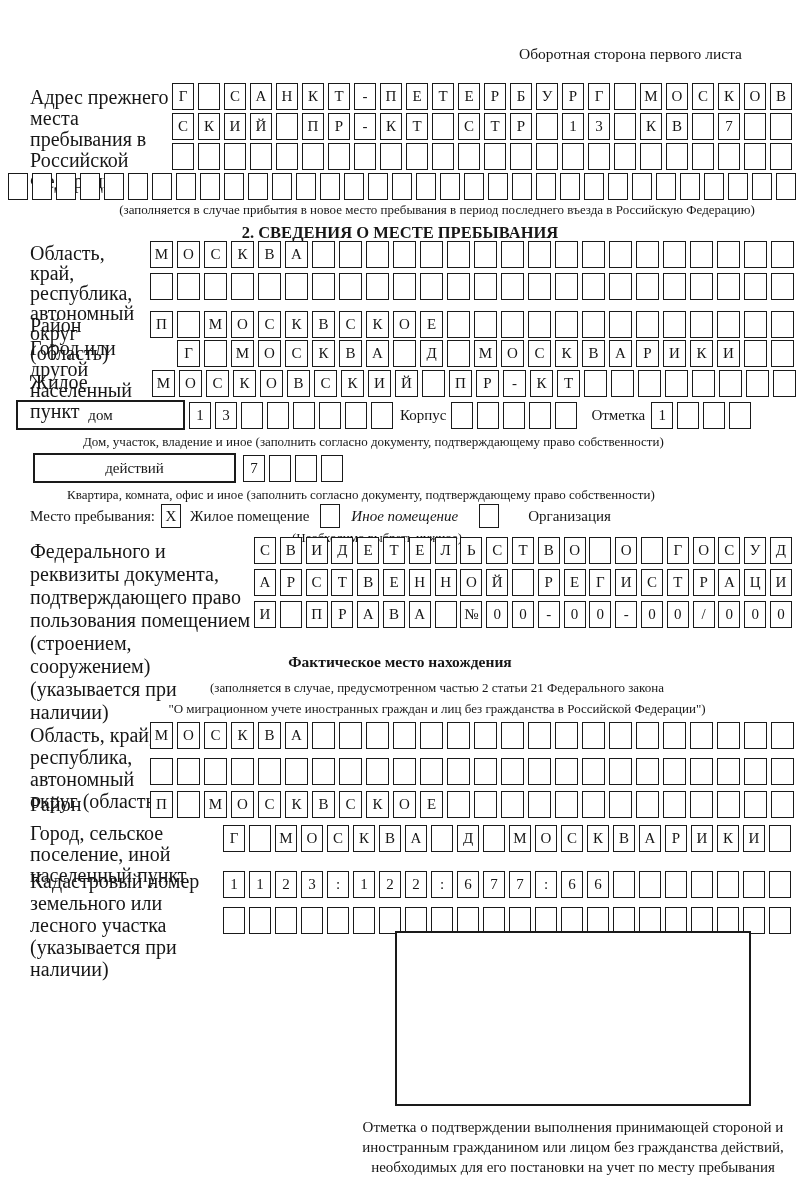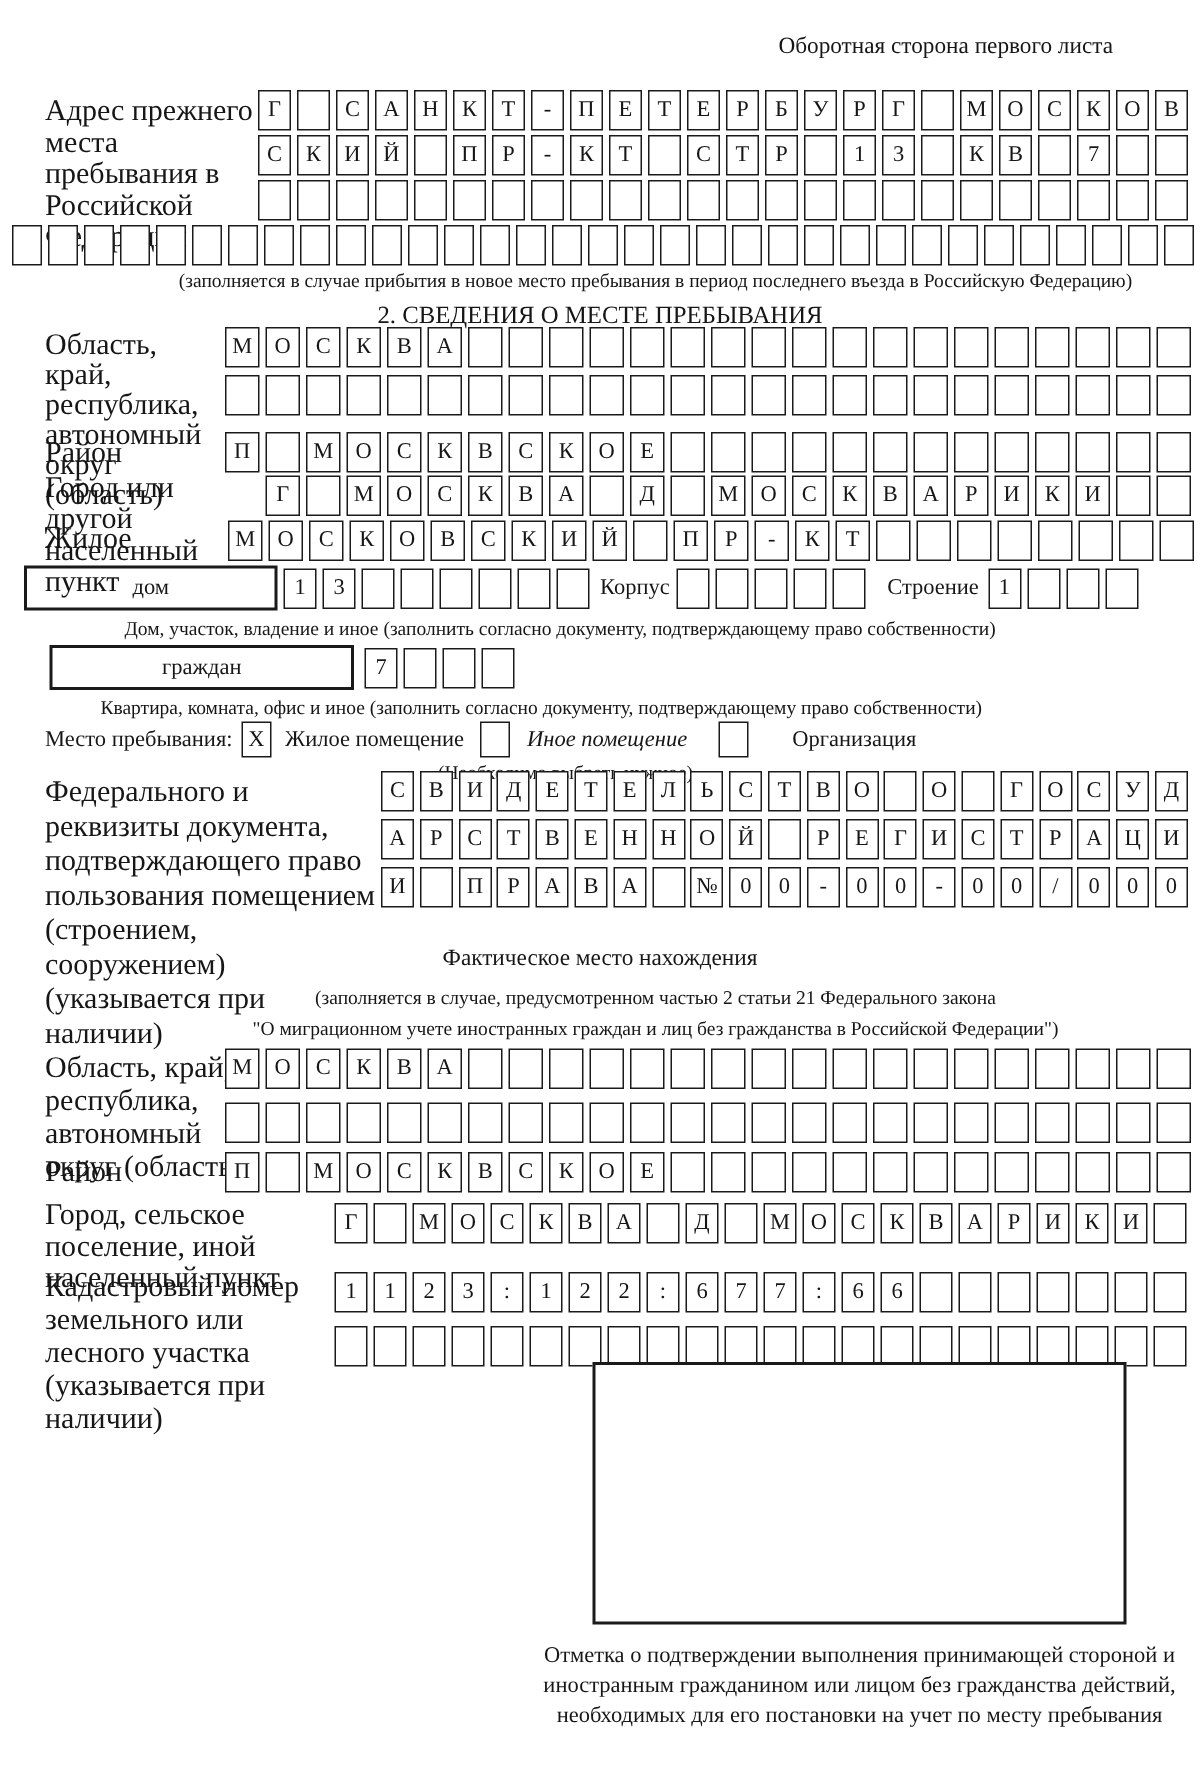--- a/index.html
+++ b/index.html
@@ -1,24 +1,24 @@
 <!DOCTYPE html>
 <html lang="ru"><head>
 <meta charset="utf-8">
 <style>
   html,body{margin:0;padding:0;}
   body{
     width:800px;height:1180px;position:relative;background:#ffffff;
     font-family:"Liberation Serif", serif;color:#161616;overflow:hidden;
   }
-  .abs{position:absolute;}
+  .abs{position:absolute;margin-top:23px;}
   .lbl{font-size:20px;line-height:21px;}
   .cap{font-size:13px;padding-left:37px;}
   .center{text-align:center;width:800px;left:0;}
-  .bold{font-weight:normal;}
+  .bold{font-weight:bold;}
   
   .crow{display:flex;gap:4px;}
   .cell{
     flex:none;box-sizing:border-box;width:22px;height:27px;
     border:1.7px solid #1a1a1a;background:#fff;
     display:flex;align-items:center;justify-content:center;
     font-size:15px;font-family:"Liberation Serif", serif;
   }
   .cw23 .cell{width:23px;}
   .cw20 .cell{width:20px;}
@@ -314,32 +314,32 @@
       <span class="cell"></span>
     </div>
   <div class="seglbl" style="margin-left:7px;">Корпус</div>
   <div class="crow" style="margin-left:5px;">
       <span class="cell"></span>
       <span class="cell"></span>
       <span class="cell"></span>
       <span class="cell"></span>
       <span class="cell"></span>
     </div>
-  <div class="seglbl" style="margin-left:14px;">Строение</div>
+  <div class="seglbl" style="margin-left:14px;">Отметка</div>
   <div class="crow" style="margin-left:6px;">
       <span class="cell">1</span>
       <span class="cell"></span>
       <span class="cell"></span>
       <span class="cell"></span>
     </div>
 </div>
 <div class="abs cap" style="top:411px;left:46px;">Дом, участок, владение и иное (заполнить согласно документу, подтверждающему право собственности)</div>
 
 <div class="abs inlinerow" style="top:430px;left:33px;">
-  <div class="bigbox" style="width:203px;">граждан</div>
+  <div class="bigbox" style="width:203px;">действий</div>
   <div class="crow" style="margin-left:7px;">
       <span class="cell">7</span>
       <span class="cell"></span>
       <span class="cell"></span>
       <span class="cell"></span>
     </div>
 </div>
 <div class="abs cap" style="top:464px;left:30px;">Квартира, комната, офис и иное (заполнить согласно документу, подтверждающему право собственности)</div>
 
 <div class="abs inlinerow" style="top:481px;left:30px;">

